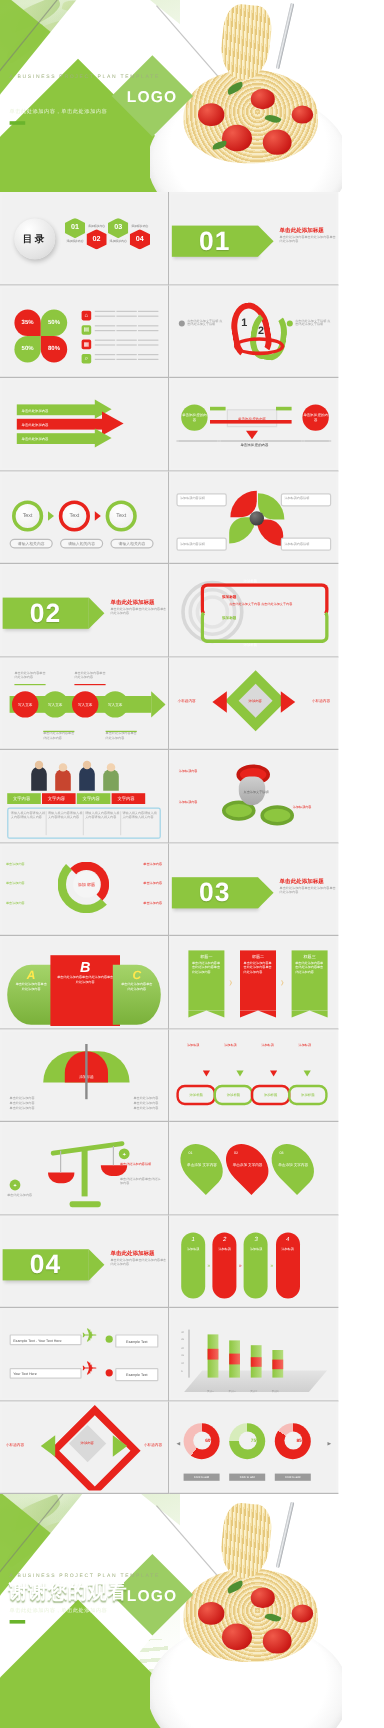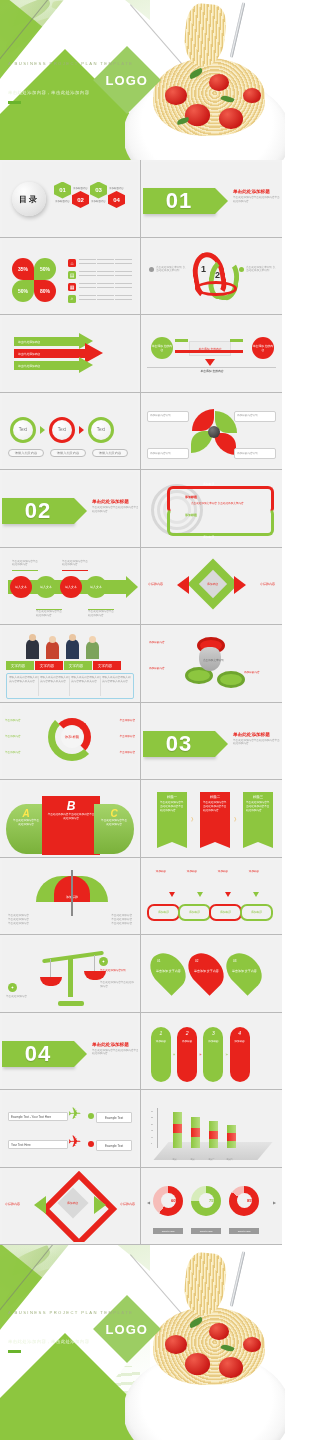--- a/index.html
+++ b/index.html
@@ -799,17 +799,18 @@
       <div class="tom" style="left:84px;top:78px;width:20px;height:17px;"></div>
       <div class="tom" style="left:118px;top:92px;width:18px;height:15px;"></div>
       <div class="basil" style="left:64px;top:74px;width:14px;height:7px;transform:rotate(-20deg)"></div>
       <div class="basil" style="left:96px;top:100px;width:13px;height:6px;transform:rotate(25deg)"></div>
     </div>
 
     <div class="cv-logo" style="top:60px;">
         <span>LOGO</span>
       </div>
     <div class="cv-sub" style="top:65px;">A BUSINESS PROJECT PLAN TEMPLATE</div>
+    <div class="cv-title" style="top:72px;">谢谢您的观看</div>
     <div class="cv-desc" style="top:94px;">单击此处添加内容，单击此处添加内容</div>
     <div class="cv-dash" style="top:105px;"></div>
   </div>
 
 </div>
 
 </body></html>

